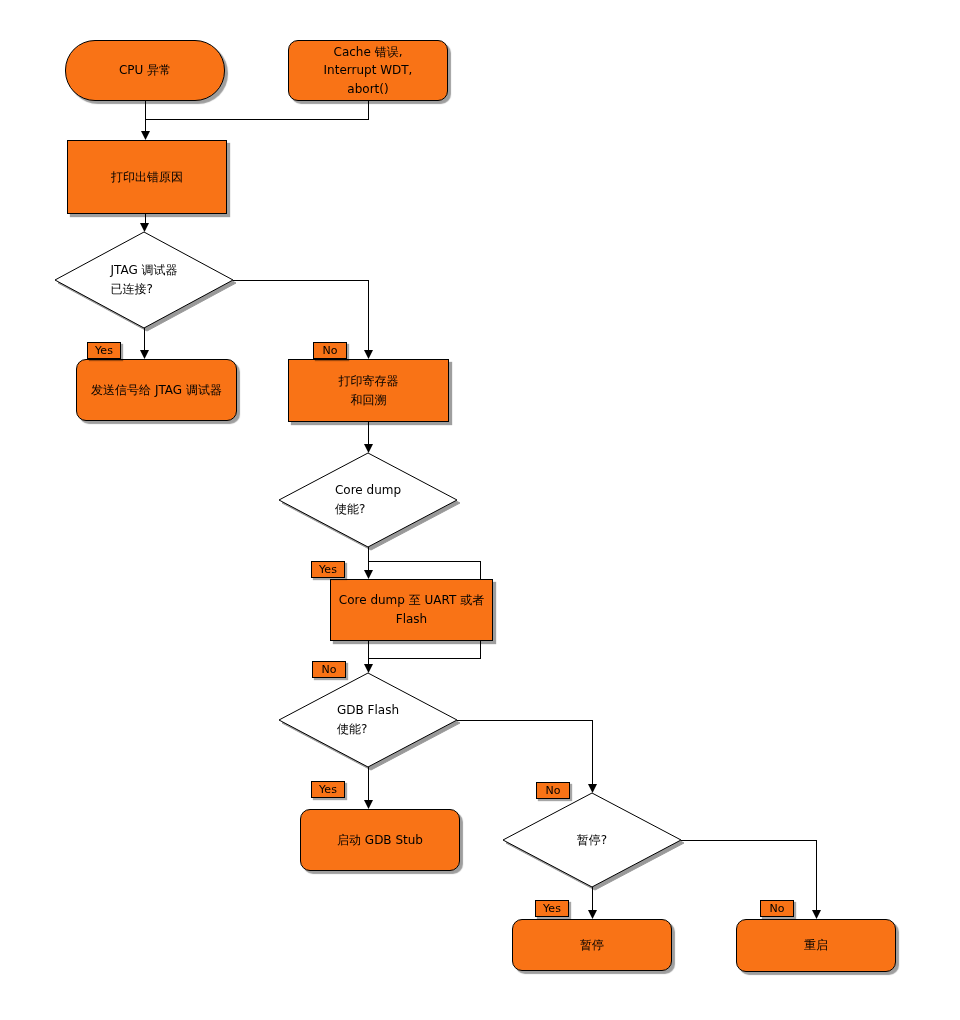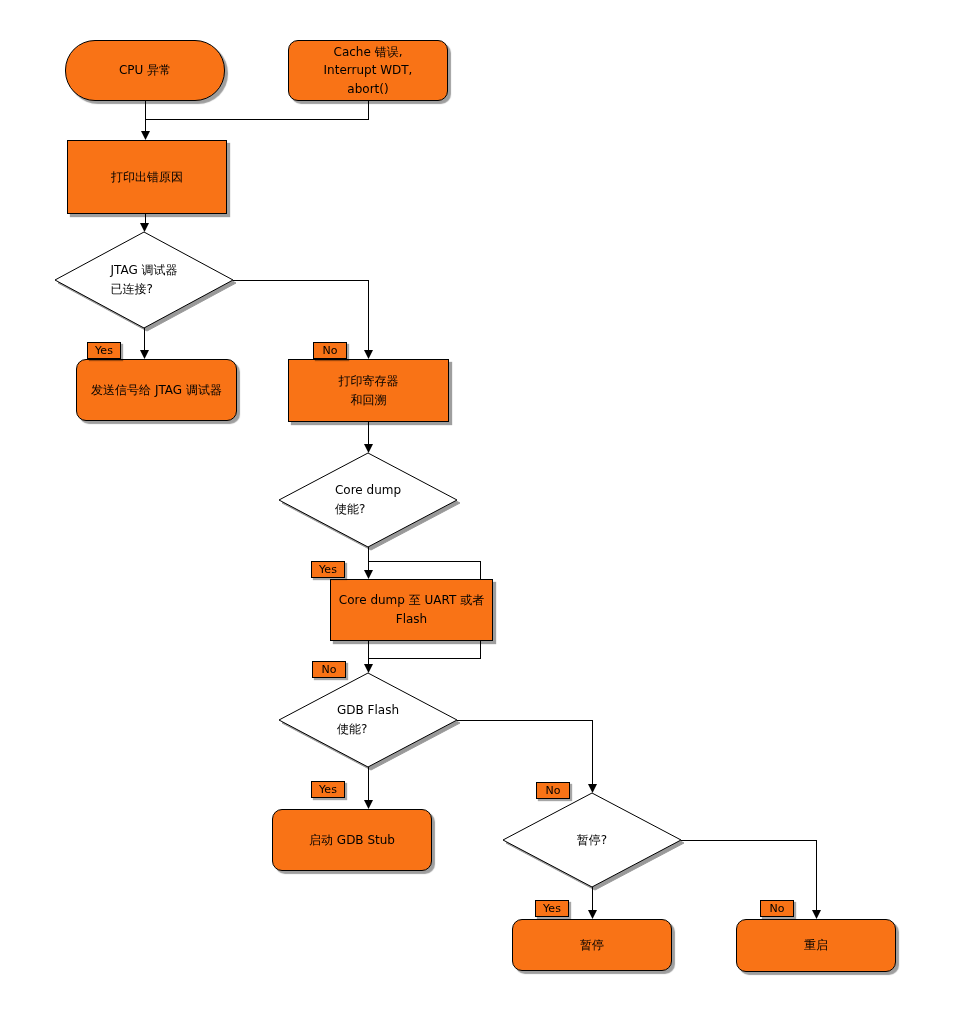--- a/index.html
+++ b/index.html
@@ -115,21 +115,21 @@
 
   <div class="node" style="left:67px; top:140px; width:160px; height:74px;">打印出错原因</div>
 
   <div class="node rounded" style="left:64px; top:359px; width:161px; height:62px;margin-left:12px;">发送信号给 JTAG 调试器</div>
 
   <div class="node" style="left:288px; top:359px; width:161px; height:63px;">打印寄存器
 和回溯</div>
 
   <div class="node" style="left:286px; top:579px; width:163px; height:62px;margin-left:44px;">Core dump 至 UART 或者 Flash</div>
 
-  <div class="node rounded" style="left:272px; top:809px; width:160px; height:62px;text-align:center;">启动 GDB Stub</div>
+  <div class="node rounded" style="left:300px; top:809px; width:160px; height:62px;text-align:center;">启动 GDB Stub</div>
 
   <div class="node rounded" style="left:512px; top:919px; width:160px; height:52px;">暂停</div>
 
   <div class="node rounded" style="left:736px; top:919px; width:160px; height:53px;">重启</div>
 
   <div class="diamond-text" style="left:74px; top:252px; width:140px; height:56px;">JTAG 调试器
 已连接?</div>
 
   <div class="diamond-text" style="left:298px; top:472px; width:140px; height:56px;">Core dump
 使能?</div>

